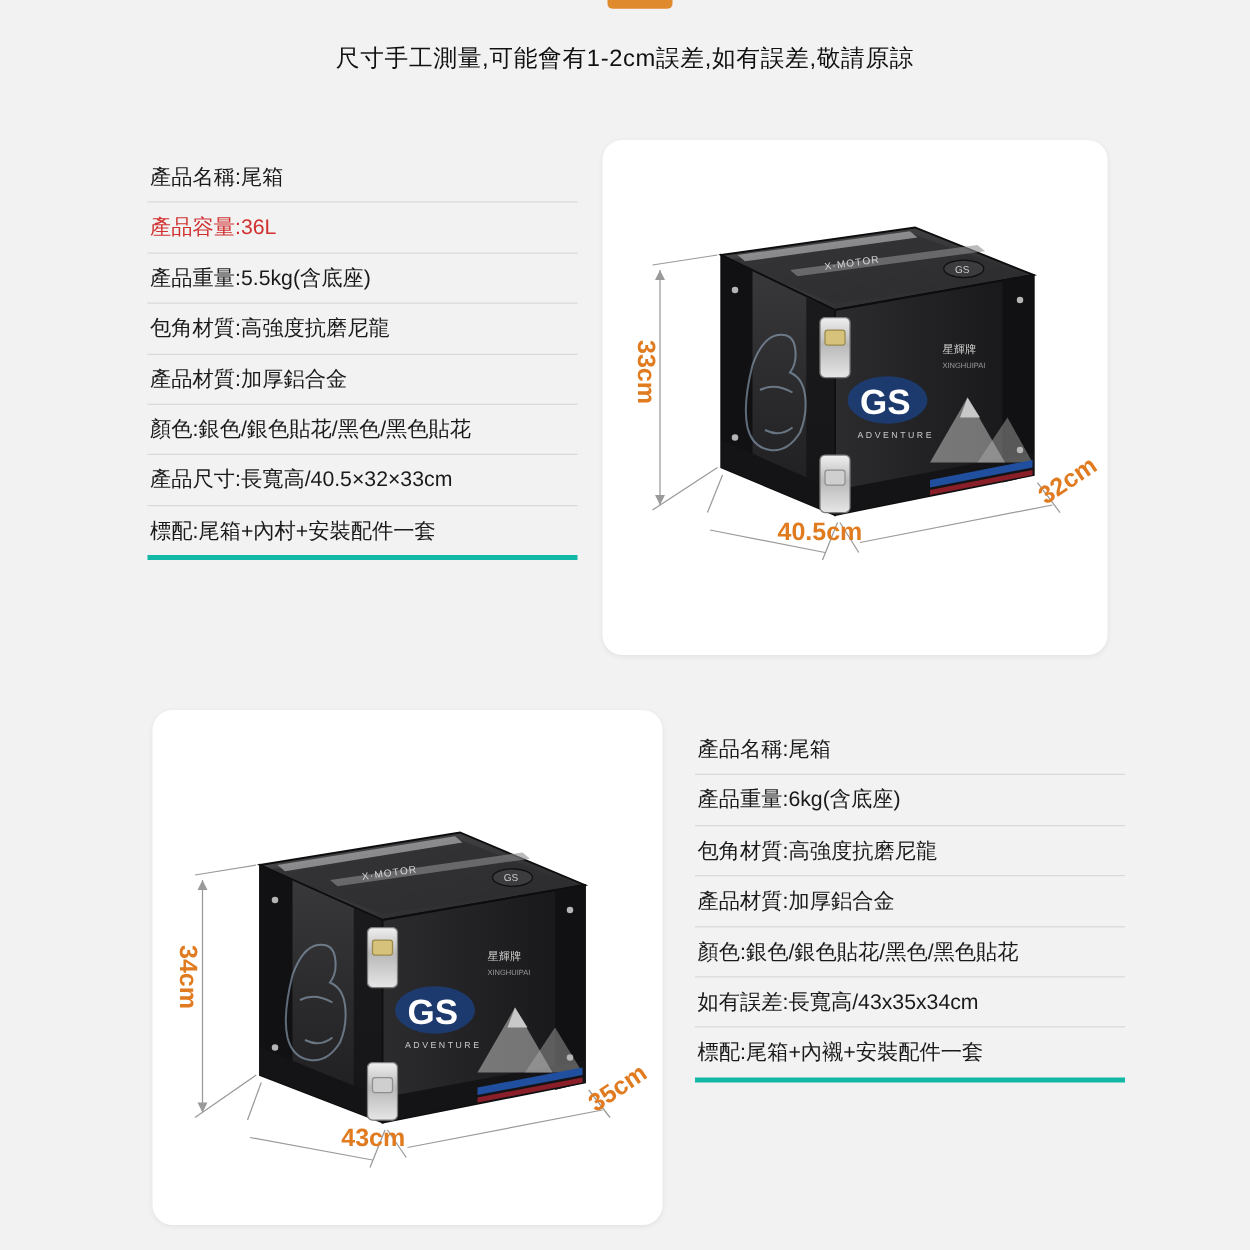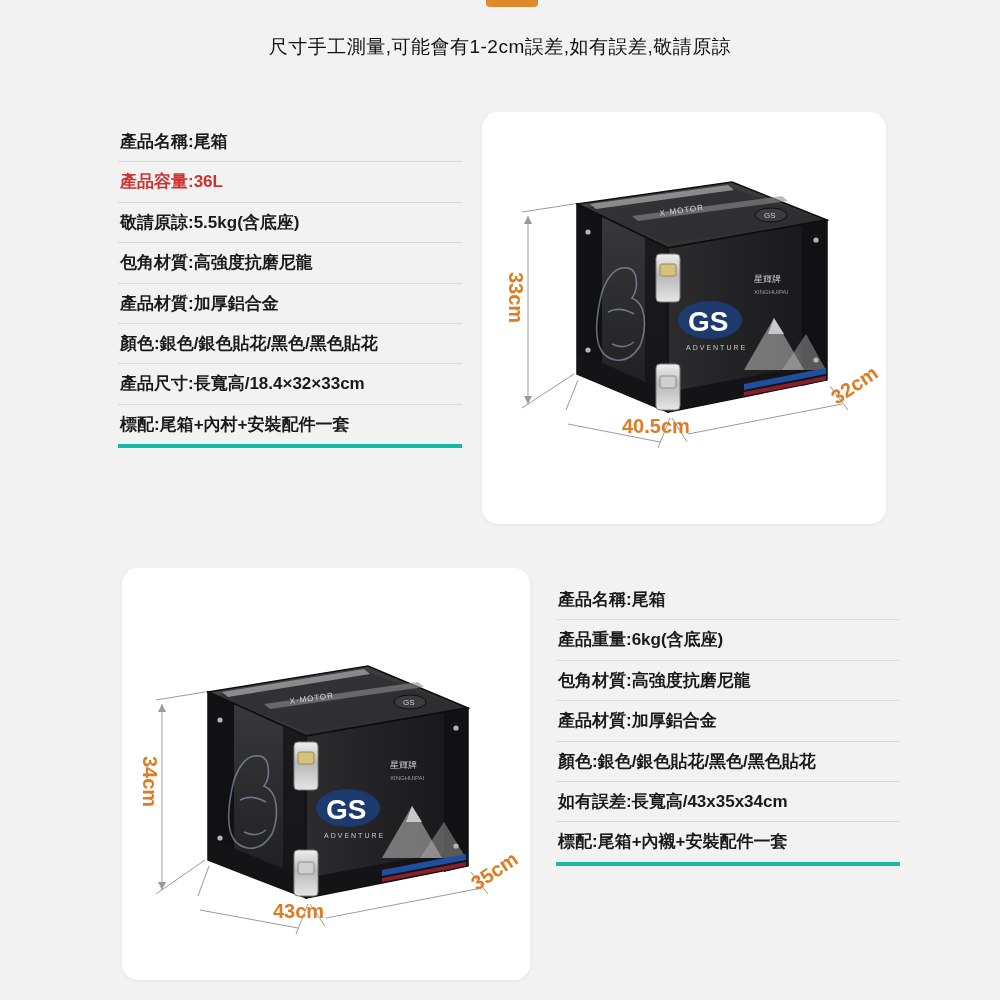--- a/index.html
+++ b/index.html
@@ -41,21 +41,20 @@
     width: 1000px;
     text-align: center;
     font-size: 19px;
     letter-spacing: 0.5px;
     color: #111;
   }
 
   
   .spec-list {
     position: absolute;
-    font-weight: bold;
   }
   .spec-list .row {
     border-bottom: 1px solid #d9d9d9;
     font-size: 17px;
     line-height: 1.2;
     padding: 10px 2px 9px 2px;
     white-space: nowrap;
   }
   .spec-list .row.highlight {
     color: #d03030;
@@ -122,25 +121,25 @@
 
 <div class="page">
 
   <div class="top-tab"></div>
 
   <div class="headline">尺寸手工測量,可能會有1-2cm誤差,如有誤差,敬請原諒</div>
 
   <div class="spec-list" id="spec-top">
     <div class="row">產品名稱:尾箱</div>
     <div class="row highlight">產品容量:36L</div>
-    <div class="row">敬請原諒:5.5kg(含底座)</div>
+    <div class="row">產品重量:5.5kg(含底座)</div>
     <div class="row">包角材質:高強度抗磨尼龍</div>
     <div class="row">產品材質:加厚鋁合金</div>
     <div class="row">顏色:銀色/銀色貼花/黑色/黑色貼花</div>
-    <div class="row">產品尺寸:長寬高/18.4×32×33cm</div>
+    <div class="row">產品尺寸:長寬高/40.5×32×33cm</div>
     <div class="row">標配:尾箱+內村+安裝配件一套</div>
   </div>
 
   <div class="img-card" id="card-top">
     <div class="case-wrap">
       <svg width="404" height="412" viewBox="0 0 404 412">
         <defs>
           <linearGradient id="faceG1" x1="0" y1="0" x2="0" y2="1">
             <stop offset="0" stop-color="#3a3a3c"></stop>
             <stop offset="1" stop-color="#1d1d1f"></stop>

